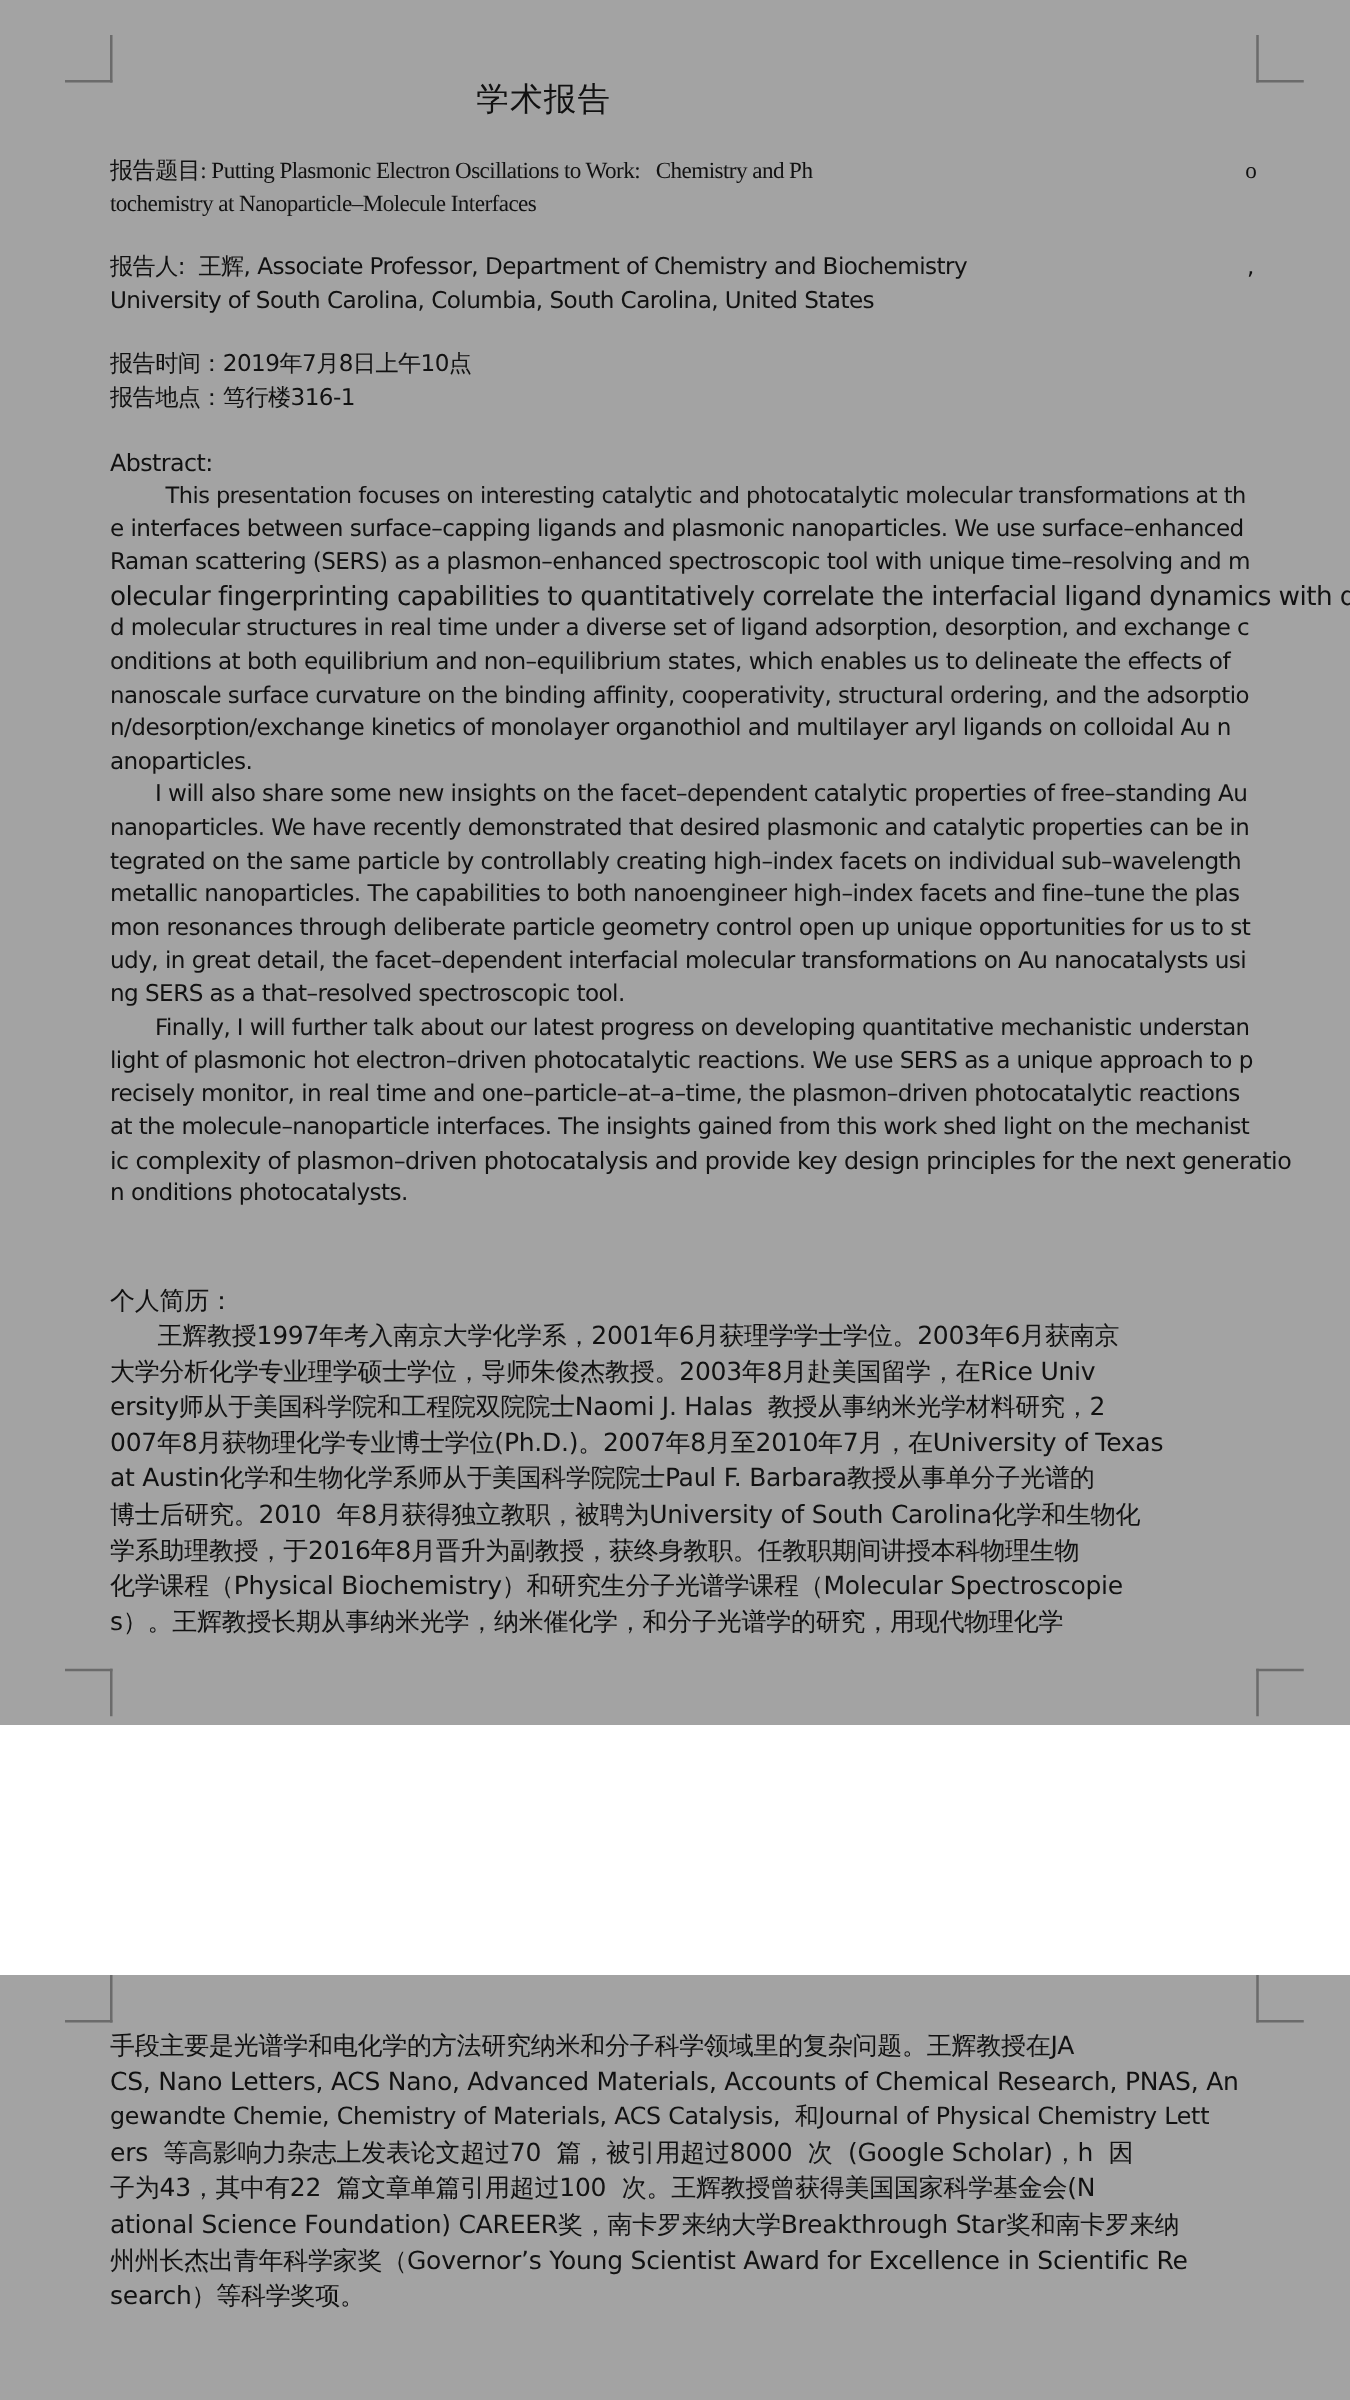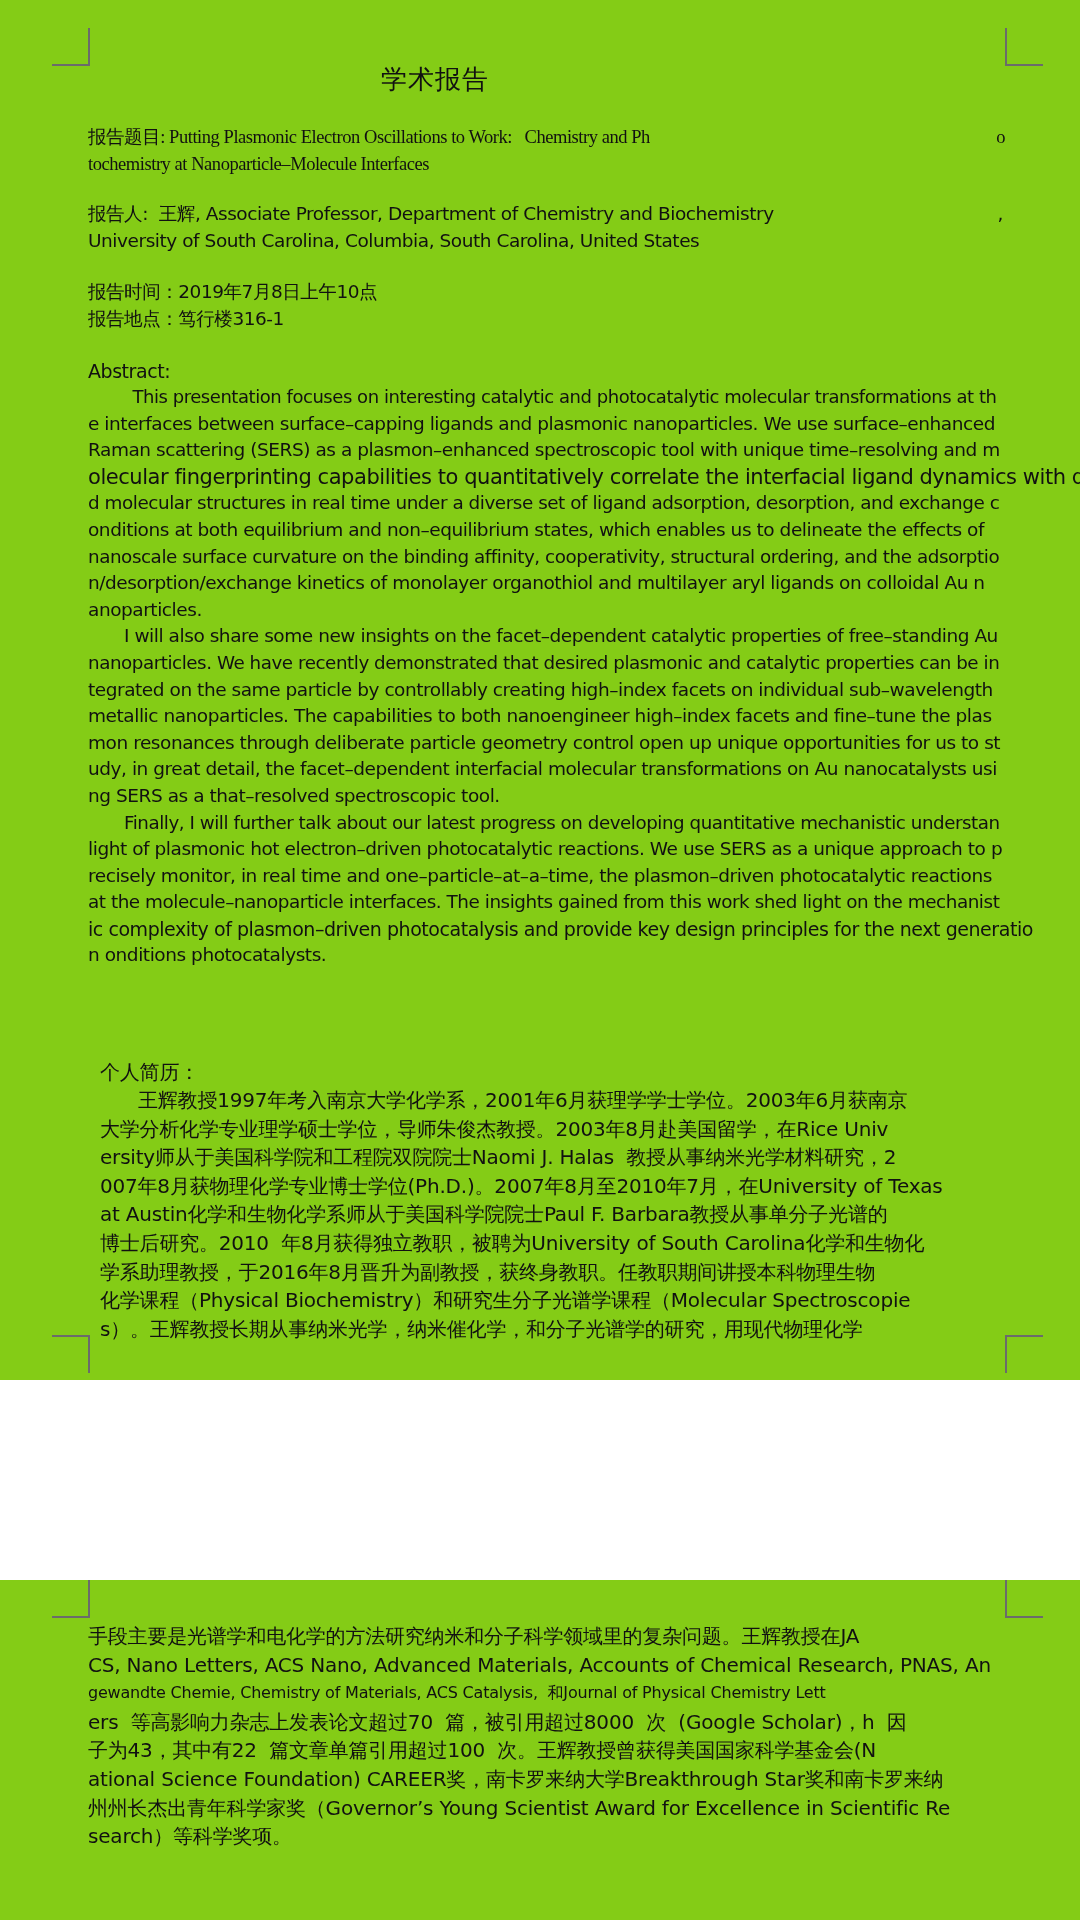--- a/index.html
+++ b/index.html
@@ -1,18 +1,18 @@
 <!DOCTYPE html>
 <html><head>
 <meta charset="utf-8">
 <style>
   html, body { margin: 0; padding: 0; background: #ffffff; }
   body { width: 1080px; height: 1920px; position: relative; overflow: hidden;
          font-family: "DejaVu Sans", "Liberation Sans", sans-serif; color: #111111; }
-  .page { position: absolute; left: 0; width: 1080px; background: #84cc16; }
+  .page { position: absolute; left: 0; width: 1080px; background: #a3a3a3; }
   .corner { position: absolute; width: 36px; height: 36px; border-color: #6b6b6b; border-style: solid; border-width: 0; }
   .c-tl { border-right-width: 2px; border-bottom-width: 2px; }
   .c-tr { border-left-width: 2px; border-bottom-width: 2px; }
   .c-bl { border-right-width: 2px; border-top-width: 2px; }
   .c-br { border-left-width: 2px; border-top-width: 2px; }
   .title { position: absolute; left: 0; width: 870px; top: 62px; text-align: center;
            font-size: 26px; letter-spacing: 1px; }
   .block { position: absolute; left: 88px; width: 917px; }
   .line { display: block; white-space: pre; overflow: visible; font-size: 18.5px; line-height: 26.6px;
           letter-spacing: -0.45px; }
@@ -72,21 +72,21 @@
     <div>
       <span class="line indent" style="font-size: 18.2573px;">Finally, I will further talk about our latest progress on developing quantitative mechanistic understan</span>
       <span class="line">light of plasmonic hot electron–driven photocatalytic reactions. We use SERS as a unique approach to p</span>
       <span class="line">recisely monitor, in real time and one–particle–at–a–time, the plasmon–driven photocatalytic reactions</span>
       <span class="line" style="font-size: 18.3731px;">at the molecule–nanoparticle interfaces. The insights gained from this work shed light on the mechanist</span>
       <span class="line" style="font-size: 19px;">ic complexity of plasmon–driven photocatalysis and provide key design principles for the next generatio</span>
       <span class="line">n onditions photocatalysts.</span>
     </div>
   </div>
 
-  <div class="block zh" style="top:1058px;margin-left:12px;">
+  <div class="block zh" style="top:1026px;">
     <span class="line heading" style="font-size:20px;line-height:28px;">个人简历：</span>
     <span class="line indent">王辉教授1997年考入南京大学化学系，2001年6月获理学学士学位。2003年6月获南京</span>
     <span class="line">大学分析化学专业理学硕士学位，导师朱俊杰教授。2003年8月赴美国留学，在Rice Univ</span>
     <span class="line">ersity师从于美国科学院和工程院双院院士Naomi J. Halas  教授从事纳米光学材料研究，2</span>
     <span class="line">007年8月获物理化学专业博士学位(Ph.D.)。2007年8月至2010年7月，在University of Texas</span>
     <span class="line">at Austin化学和生物化学系师从于美国科学院院士Paul F. Barbara教授从事单分子光谱的</span>
     <span class="line">博士后研究。2010  年8月获得独立教职，被聘为University of South Carolina化学和生物化</span>
     <span class="line">学系助理教授，于2016年8月晋升为副教授，获终身教职。任教职期间讲授本科物理生物</span>
     <span class="line">化学课程（Physical Biochemistry）和研究生分子光谱学课程（Molecular Spectroscopie</span>
     <span class="line">s）。王辉教授长期从事纳米光学，纳米催化学，和分子光谱学的研究，用现代物理化学</span>
@@ -96,20 +96,20 @@
   <div class="corner c-br" style="left:1005px;top:1335px;"></div>
 </div>
 
 <div class="page" style="top:1580px;height:340px;">
   <div class="corner c-tl" style="left:52px;top:0px;"></div>
   <div class="corner c-tr" style="left:1005px;top:0px;"></div>
 
   <div class="block zh" style="top:42px;">
     <span class="line">手段主要是光谱学和电化学的方法研究纳米和分子科学领域里的复杂问题。王辉教授在JA</span>
     <span class="line">CS, Nano Letters, ACS Nano, Advanced Materials, Accounts of Chemical Research, PNAS, An</span>
-    <span class="line" style="font-size: 16px;">gewandte Chemie, Chemistry of Materials, ACS Catalysis,  和Journal of Physical Chemistry Lett</span>
+    <span class="line" style="font-size: 19px;">gewandte Chemie, Chemistry of Materials, ACS Catalysis,  和Journal of Physical Chemistry Lett</span>
     <span class="line">ers  等高影响力杂志上发表论文超过70  篇，被引用超过8000  次  (Google Scholar)，h  因</span>
     <span class="line">子为43，其中有22  篇文章单篇引用超过100  次。王辉教授曾获得美国国家科学基金会(N</span>
     <span class="line">ational Science Foundation) CAREER奖，南卡罗来纳大学Breakthrough Star奖和南卡罗来纳</span>
     <span class="line">州州长杰出青年科学家奖（Governor’s Young Scientist Award for Excellence in Scientific Re</span>
     <span class="line">search）等科学奖项。</span>
   </div>
 </div>
 
 </body></html>

